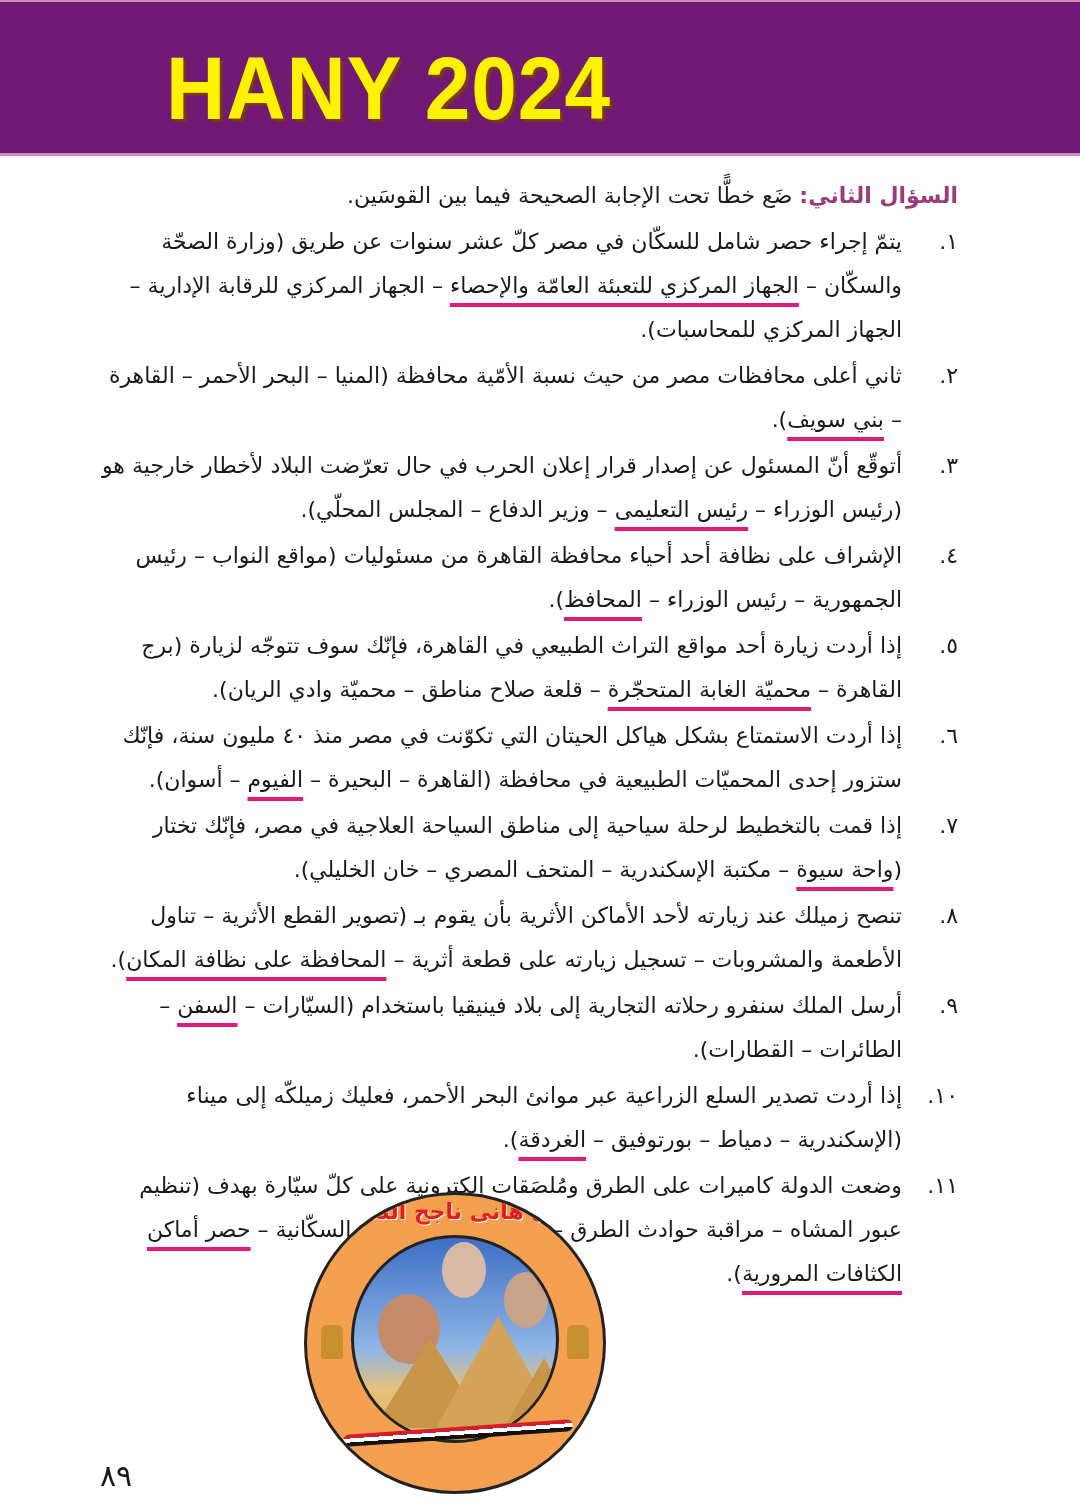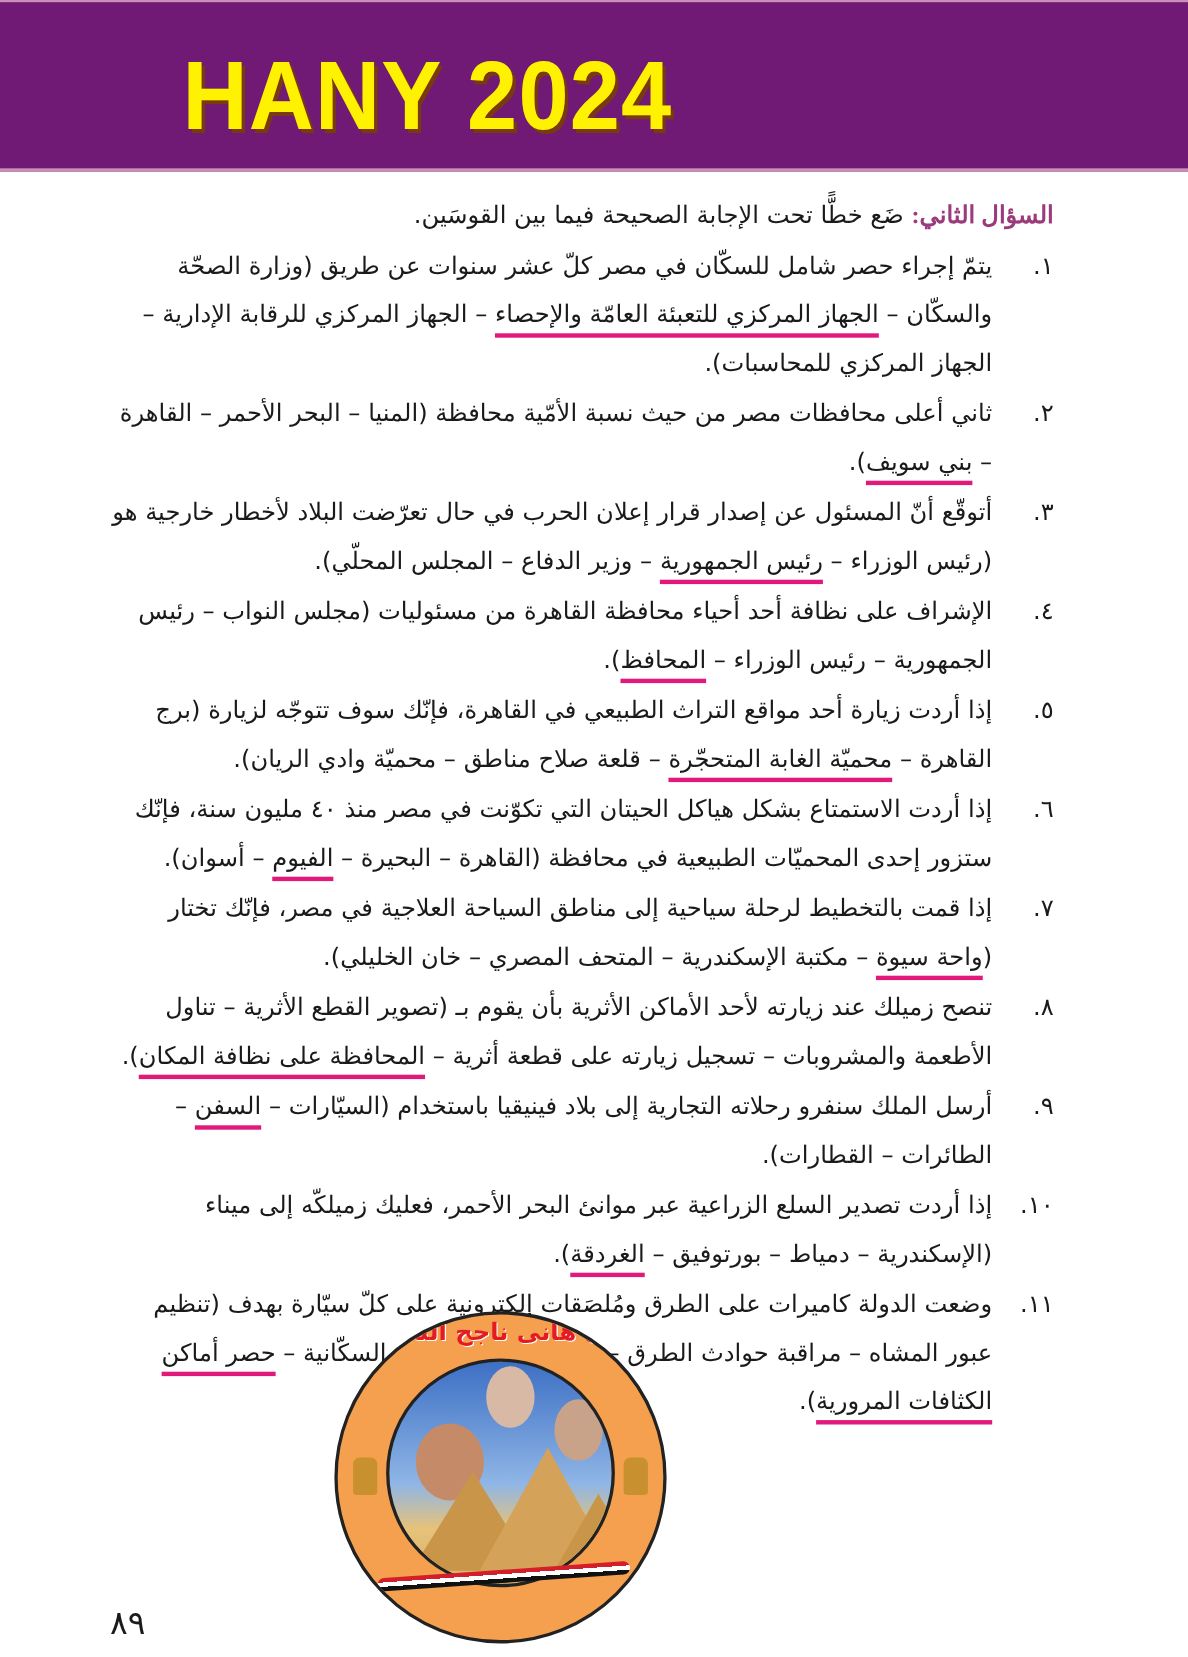--- a/index.html
+++ b/index.html
@@ -17,21 +17,21 @@
     font-family:"Liberation Sans", sans-serif; font-weight:bold; font-size:82px; line-height:82px;
     color:#fff200; letter-spacing:1px;
     text-shadow: 3px 3px 0 #7a3a10;
     transform: scaleY(1.08); transform-origin:left top;
   }
   .doc {
     position:absolute; left:100px; top:172px; width:858px;
     direction:rtl; text-align:right;
   }
   .instruction { font-size:22px; line-height:48px; margin-right:0; }
-  .instruction .qlabel { color:#9b3b7c; font-weight:bold;font-family:Liberation Serif, serif; }
+  .instruction .qlabel { color:#9b3b7c; font-weight:bold; }
   ol.qs { list-style:none; margin:0; padding:0; }
   ol.qs li {
     position:relative; padding-right:56px; font-size:22px; line-height:44px; margin-bottom:2px;
   }
   ol.qs li .num { position:absolute; right:0; top:0; width:40px; text-align:right; }
   .ans {
     text-decoration:underline; text-decoration-color:#e0197a; text-decoration-thickness:4px;
     text-underline-offset:10px;
   }
   .page-num {
@@ -72,22 +72,22 @@
   <div class="banner-title">HANY 2024</div>
 </div>
 
 <div class="doc">
   <div class="instruction">
     <span class="qlabel">السؤال الثاني:</span><span> ضَع خطًّا تحت الإجابة الصحيحة فيما بين القوسَين.</span>
   </div>
   <ol class="qs">
     <li><span class="num">١.</span><span>يتمّ إجراء حصر شامل للسكّان في مصر كلّ عشر سنوات عن طريق (وزارة الصحّة والسكّان – </span><span class="ans">الجهاز المركزي للتعبئة العامّة والإحصاء</span><span> – الجهاز المركزي للرقابة الإدارية – الجهاز المركزي للمحاسبات).</span></li>
     <li><span class="num">٢.</span><span>ثاني أعلى محافظات مصر من حيث نسبة الأمّية محافظة (المنيا – البحر الأحمر – القاهرة – </span><span class="ans">بني سويف</span><span>).</span></li>
-    <li><span class="num">٣.</span><span>أتوقّع أنّ المسئول عن إصدار قرار إعلان الحرب في حال تعرّضت البلاد لأخطار خارجية هو (رئيس الوزراء – </span><span class="ans">رئيس الجمهورية</span><span> – وزير الدفاع – المجلس المحلّي).</span></li>
-    <li><span class="num">٤.</span><span>الإشراف على نظافة أحد أحياء محافظة القاهرة من مسئوليات (مجلس النواب – رئيس الجمهورية – رئيس الوزراء – </span><span class="ans">المحافظ</span><span>).</span></li>
+    <li><span class="num">٣.</span><span>أتوقّع أنّ المسئول عن إصدار قرار إعلان الحرب في حال تعرّضت البلاد لأخطار خارجية هو (رئيس الوزراء – </span><span class="ans">رئيس التعليمى</span><span> – وزير الدفاع – المجلس المحلّي).</span></li>
+    <li><span class="num">٤.</span><span>الإشراف على نظافة أحد أحياء محافظة القاهرة من مسئوليات (مواقع النواب – رئيس الجمهورية – رئيس الوزراء – </span><span class="ans">المحافظ</span><span>).</span></li>
     <li><span class="num">٥.</span><span>إذا أردت زيارة أحد مواقع التراث الطبيعي في القاهرة، فإنّك سوف تتوجّه لزيارة (برج القاهرة – </span><span class="ans">محميّة الغابة المتحجّرة</span><span> – قلعة صلاح مناطق – محميّة وادي الريان).</span></li>
     <li><span class="num">٦.</span><span>إذا أردت الاستمتاع بشكل هياكل الحيتان التي تكوّنت في مصر منذ ٤٠ مليون سنة، فإنّك ستزور إحدى المحميّات الطبيعية في محافظة (القاهرة – البحيرة – </span><span class="ans">الفيوم</span><span> – أسوان).</span></li>
     <li><span class="num">٧.</span><span>إذا قمت بالتخطيط لرحلة سياحية إلى مناطق السياحة العلاجية في مصر، فإنّك تختار (</span><span class="ans">واحة سيوة</span><span> – مكتبة الإسكندرية – المتحف المصري – خان الخليلي).</span></li>
     <li><span class="num">٨.</span><span>تنصح زميلك عند زيارته لأحد الأماكن الأثرية بأن يقوم بـ (تصوير القطع الأثرية – تناول الأطعمة والمشروبات – تسجيل زيارته على قطعة أثرية – </span><span class="ans">المحافظة على نظافة المكان</span><span>).</span></li>
     <li><span class="num">٩.</span><span>أرسل الملك سنفرو رحلاته التجارية إلى بلاد فينيقيا باستخدام (السيّارات – </span><span class="ans">السفن</span><span> – الطائرات – القطارات).</span></li>
     <li><span class="num">١٠.</span><span>إذا أردت تصدير السلع الزراعية عبر موانئ البحر الأحمر، فعليك زميلكّه إلى ميناء (الإسكندرية – دمياط – بورتوفيق – </span><span class="ans">الغردقة</span><span>).</span></li>
     <li><span class="num">١١.</span><span>وضعت الدولة كاميرات على الطرق ومُلصَقات إلكترونية على كلّ سيّارة بهدف (تنظيم عبور المشاه – مراقبة حوادث الطرق – حصر أماكن الكثافات السكّانية – </span><span class="ans">حصر أماكن الكثافات المرورية</span><span>).</span></li>
   </ol>
 </div>
 

